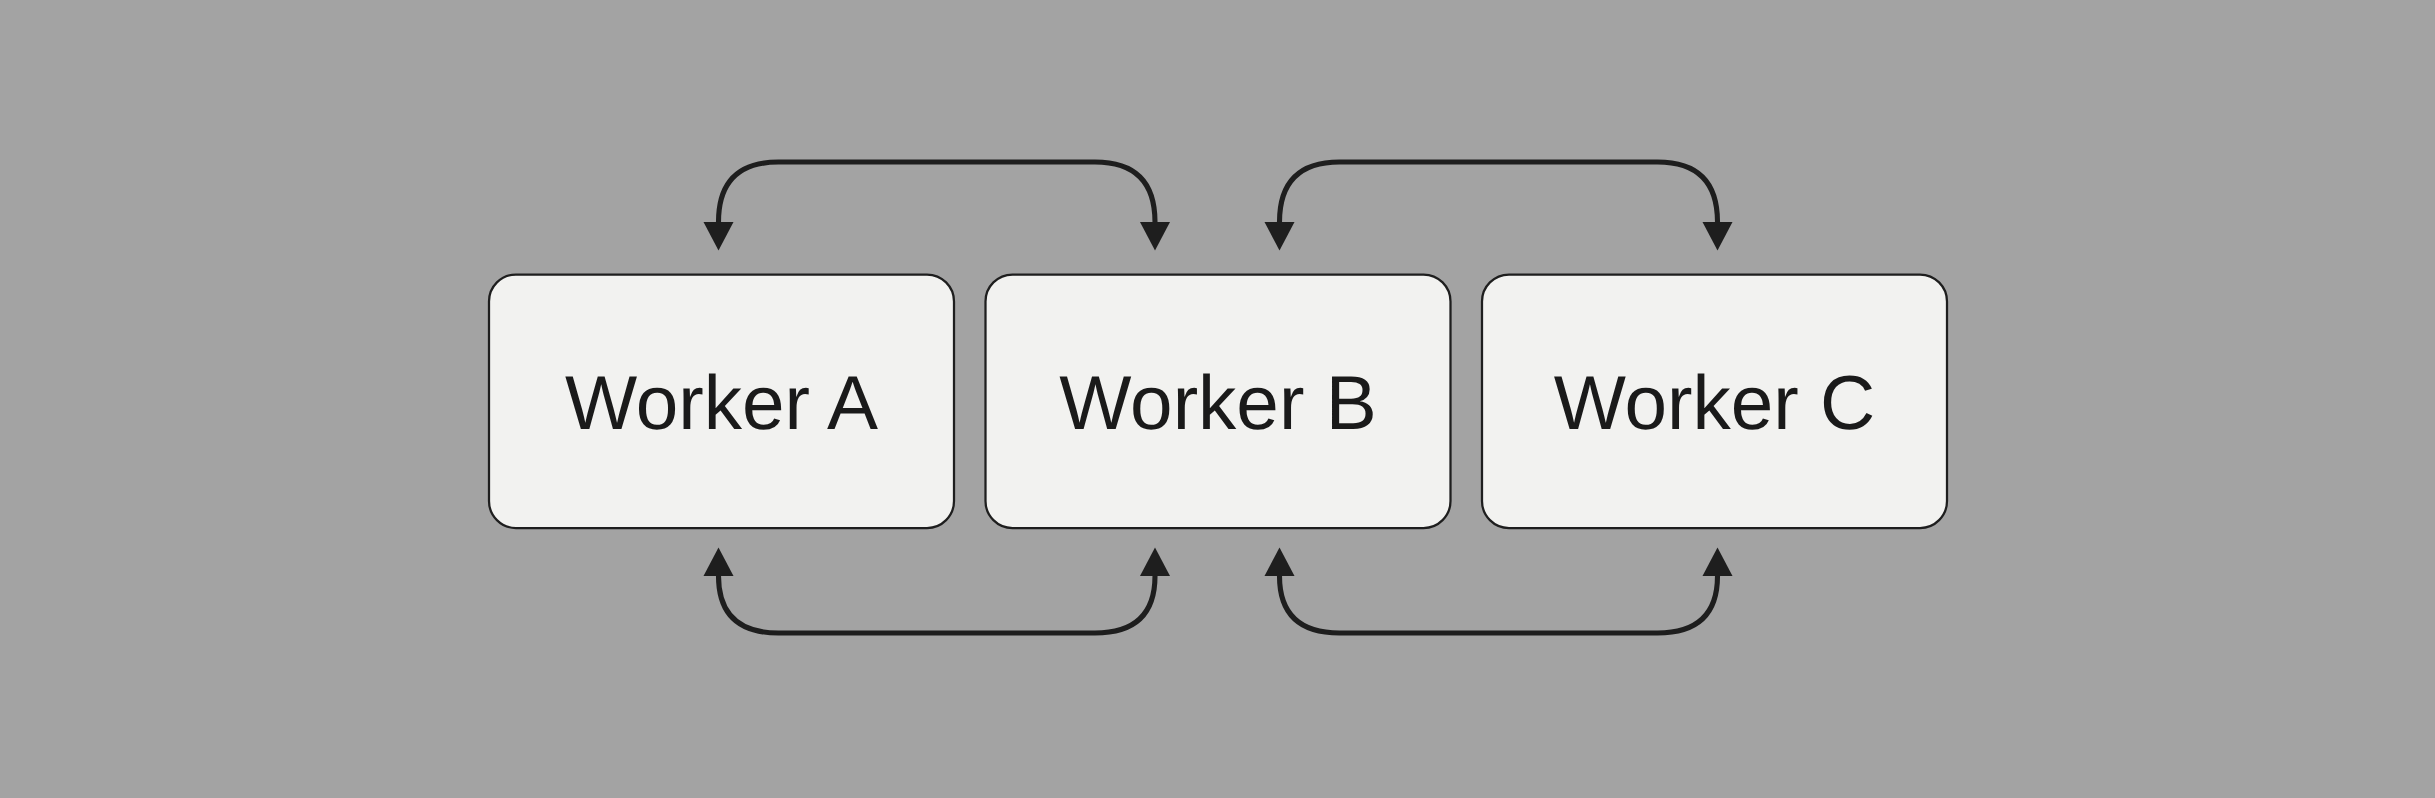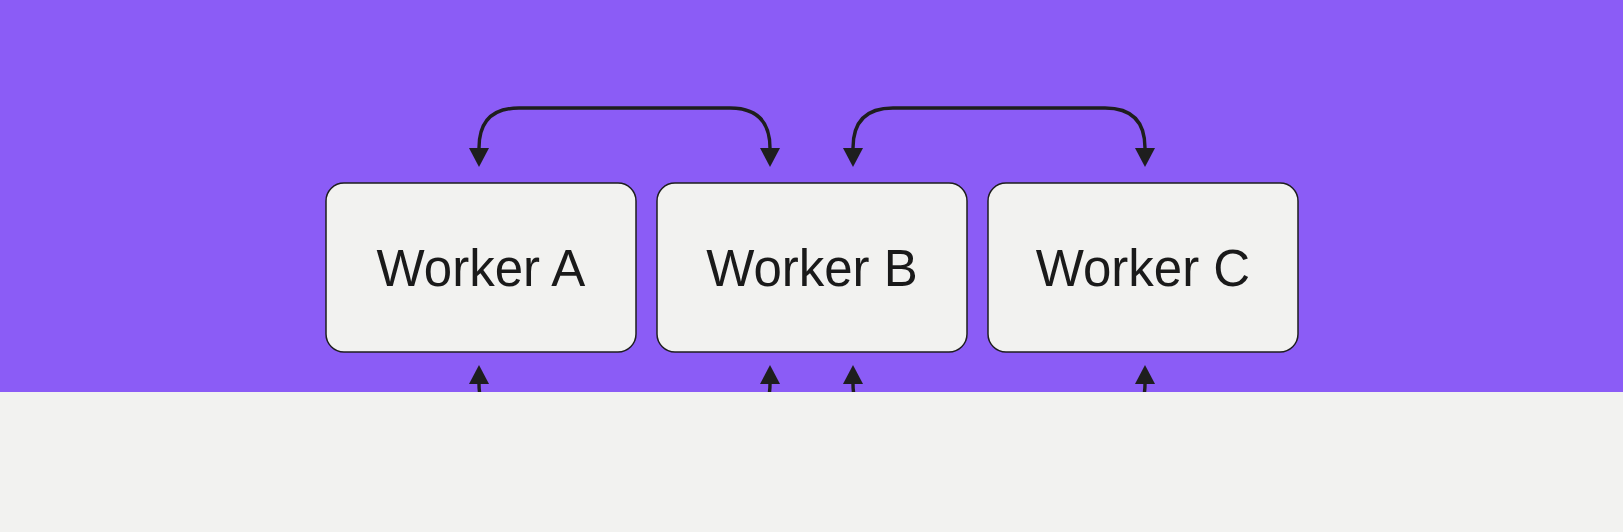--- a/index.html
+++ b/index.html
@@ -3,22 +3,22 @@
 <meta charset="utf-8">
 <style>
   html, body {
     margin: 0;
     padding: 0;
     background: #f2f2f0;
   }
   .canvas {
     position: relative;
     width: 1623px;
-    height: 392px;
-    background: #8b5cf6;
+    height: 532px;
+    background: #a3a3a3;
     overflow: hidden;
     font-family: "Liberation Sans", sans-serif;
   }
   .diagram-svg {
     display: block;
     width: 1623px;
     height: 532px;
   }
   .node-rect {
     fill: #f2f2f0;

